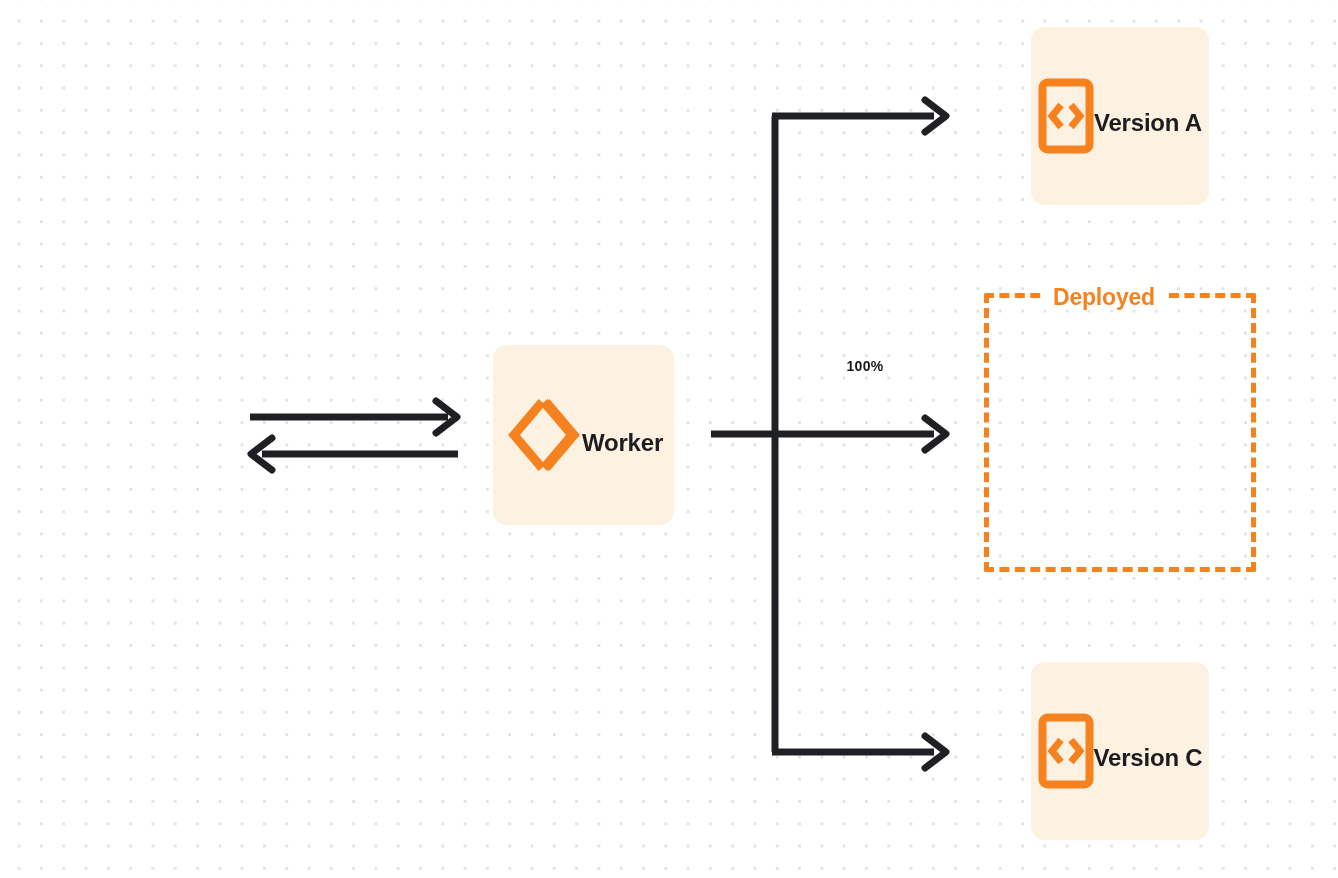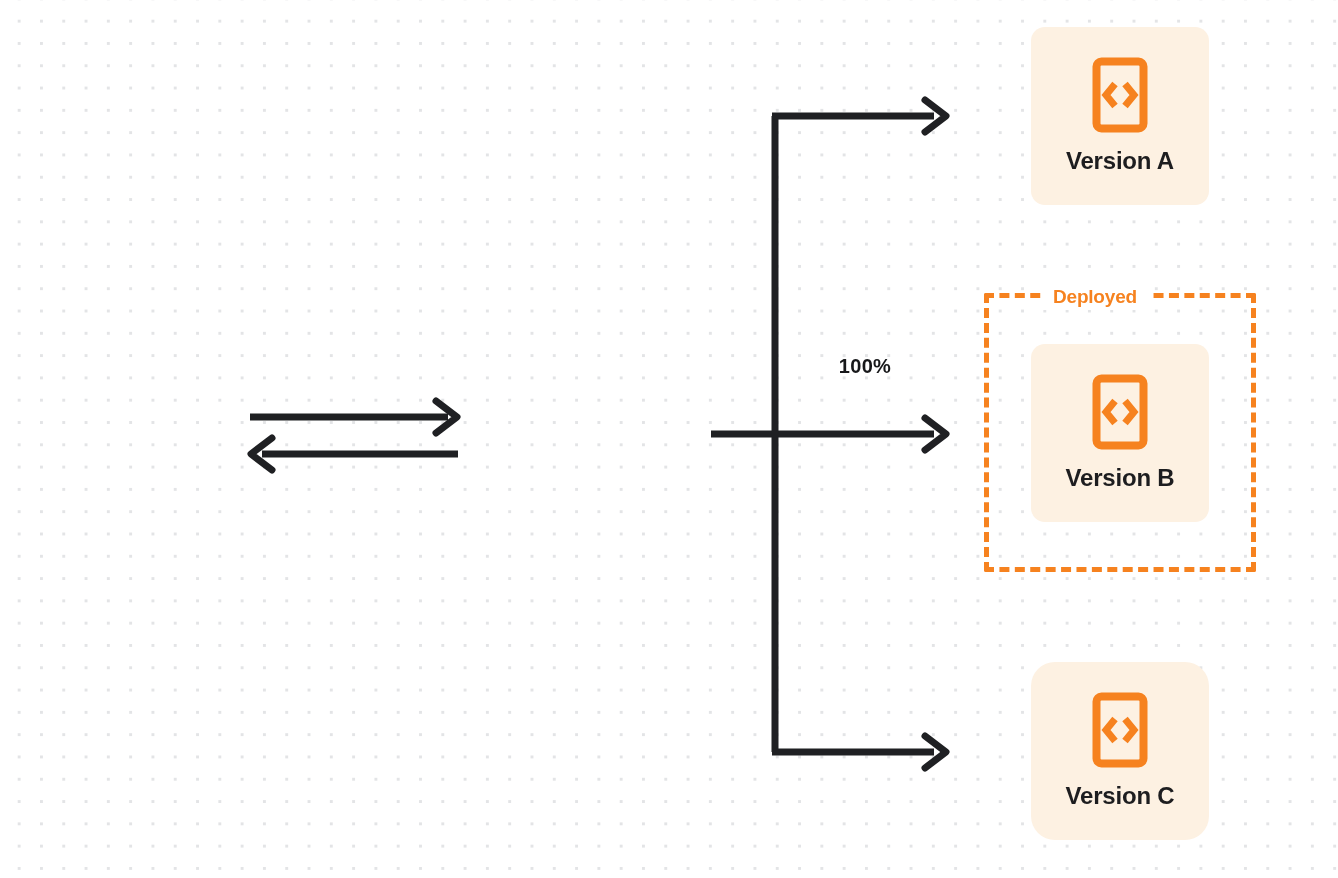--- a/index.html
+++ b/index.html
@@ -18,21 +18,21 @@
     overflow: hidden;
     font-family: "Liberation Sans", sans-serif;
   }
 
   
   .node {
     position: absolute;
     box-sizing: border-box;
     border-radius: 14px;
     display: flex;
-    flex-direction: column;
+    flex-direction: row;
     align-items: center;
     justify-content: center;
   }
   .node-label {
     font-size: 24px;
     font-weight: 700;
     color: #1d1d1f;
     letter-spacing: -0.2px;
     text-align: center;
     white-space: nowrap;
@@ -57,56 +57,56 @@
 
   .version-node {
     width: 178px;
     height: 178px;
     background: #fdf1e2;
   }
   .version-node .node-label { margin-top: 14px; }
 
   .version-a { left: 1031px; top: 27px; }
   .version-b { left: 1031px; top: 344px; }
-  .version-c { left: 1031px; top: 662px; border-radius: 24px; }
+  .version-c { left: 1031px; top: 662px; }
 
   
   .deployed-frame {
     position: absolute;
     left: 984px;
     top: 293px;
     width: 272px;
     height: 279px;
     box-sizing: border-box;
     border: 5px dashed #f6821f;
     border-radius: 2px;
   }
   .deployed-label {
     position: absolute;
     left: 1041px;
     top: 284px;
     padding: 0 12px;
     background: #ffffff;
     color: #f6821f;
-    font-size: 19px;
+    font-size: 23px;
     font-weight: 700;
     letter-spacing: -0.2px;
     line-height: 26px;
     white-space: nowrap;
   }
 
   
   .traffic-label {
     position: absolute;
     left: 790px;
     top: 350px;
     width: 150px;
     text-align: center;
     color: #17181a;
-    font-size: 20px;
+    font-size: 14px;
     font-weight: 700;
     line-height: 33px;
     letter-spacing: 0.3px;
   }
   .traffic-label .pct { display: block; }
   .traffic-label .word { display: block; }
 
   
   #wires {
     position: absolute;
@@ -150,45 +150,45 @@
       <path d="M925 418 L 946 434 L 925 450" stroke="#1f2023" stroke-width="7" stroke-linecap="round" stroke-linejoin="round" fill="none"></path>
     </g>
 
     <g>
       <path d="M772 752 H 934" stroke="#1f2023" stroke-width="7" stroke-linecap="butt"></path>
       <path d="M925 736 L 946 752 L 925 768" stroke="#1f2023" stroke-width="7" stroke-linecap="round" stroke-linejoin="round" fill="none"></path>
     </g>
   </svg>
 
 
+  <div class="node worker-node">
+    <span>
+      <svg class="icon-svg" width="78" height="82" viewBox="0 0 78 82" fill="none">
+        <path d="M38 8 L 10 41 L 38 74" stroke="#f6821f" stroke-width="9" stroke-linecap="butt" stroke-linejoin="miter" fill="none"></path>
+        <path d="M40 8 L 68 41 L 40 74" stroke="#f6821f" stroke-width="9" stroke-linecap="butt" stroke-linejoin="miter" fill="none"></path>
+        <path d="M55 8 L 83 41 L 55 74" stroke="#f6821f" stroke-width="9" stroke-linecap="butt" stroke-linejoin="miter" fill="none" transform="translate(-13,0)"></path>
+      </svg>
+    </span>
+    <span class="node-label">Worker</span>
+  </div>
 
   <div class="node version-node version-a">
     <span>
       <svg class="icon-svg" width="56" height="76" viewBox="0 0 56 76" fill="none">
         <rect x="4.5" y="4.5" width="47" height="67" rx="5" ry="5" stroke="#f6821f" stroke-width="8" fill="none"></rect>
         <path d="M23 27 L 14 38 L 23 49" stroke="#f6821f" stroke-width="7" stroke-linecap="butt" stroke-linejoin="miter" fill="none"></path>
         <path d="M33 27 L 42 38 L 33 49" stroke="#f6821f" stroke-width="7" stroke-linecap="butt" stroke-linejoin="miter" fill="none"></path>
       </svg>
     </span>
     <span class="node-label">Version A</span>
   </div>
 
   <div class="deployed-frame"></div>
   <div class="deployed-label">Deployed</div>
 
-  <div class="node version-node version-b">
-    <span>
-      <svg class="icon-svg" width="56" height="76" viewBox="0 0 56 76" fill="none">
-        <rect x="4.5" y="4.5" width="47" height="67" rx="5" ry="5" stroke="#f6821f" stroke-width="8" fill="none"></rect>
-        <path d="M23 27 L 14 38 L 23 49" stroke="#f6821f" stroke-width="7" stroke-linecap="butt" stroke-linejoin="miter" fill="none"></path>
-        <path d="M33 27 L 42 38 L 33 49" stroke="#f6821f" stroke-width="7" stroke-linecap="butt" stroke-linejoin="miter" fill="none"></path>
-      </svg>
-    </span>
-    <span class="node-label">Version B</span>
-  </div>
 
   <div class="node version-node version-c">
     <span>
       <svg class="icon-svg" width="56" height="76" viewBox="0 0 56 76" fill="none">
         <rect x="4.5" y="4.5" width="47" height="67" rx="5" ry="5" stroke="#f6821f" stroke-width="8" fill="none"></rect>
         <path d="M23 27 L 14 38 L 23 49" stroke="#f6821f" stroke-width="7" stroke-linecap="butt" stroke-linejoin="miter" fill="none"></path>
         <path d="M33 27 L 42 38 L 33 49" stroke="#f6821f" stroke-width="7" stroke-linecap="butt" stroke-linejoin="miter" fill="none"></path>
       </svg>
     </span>
     <span class="node-label">Version C</span>

